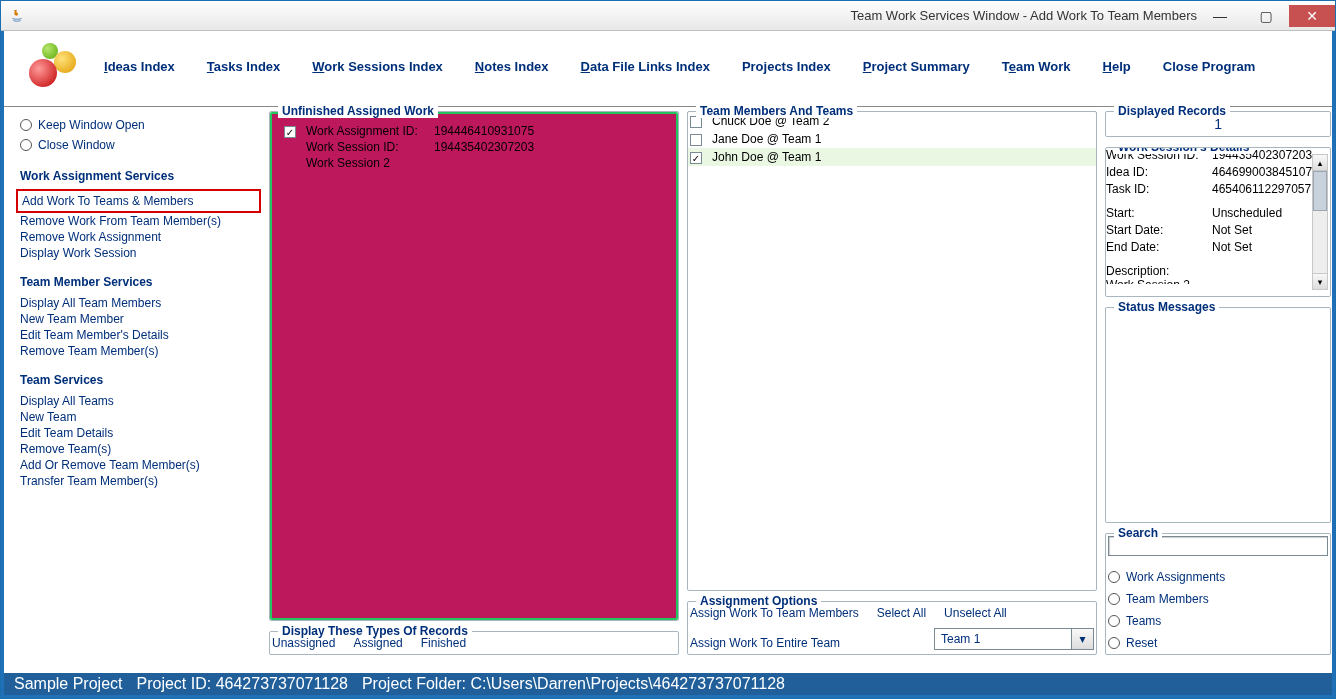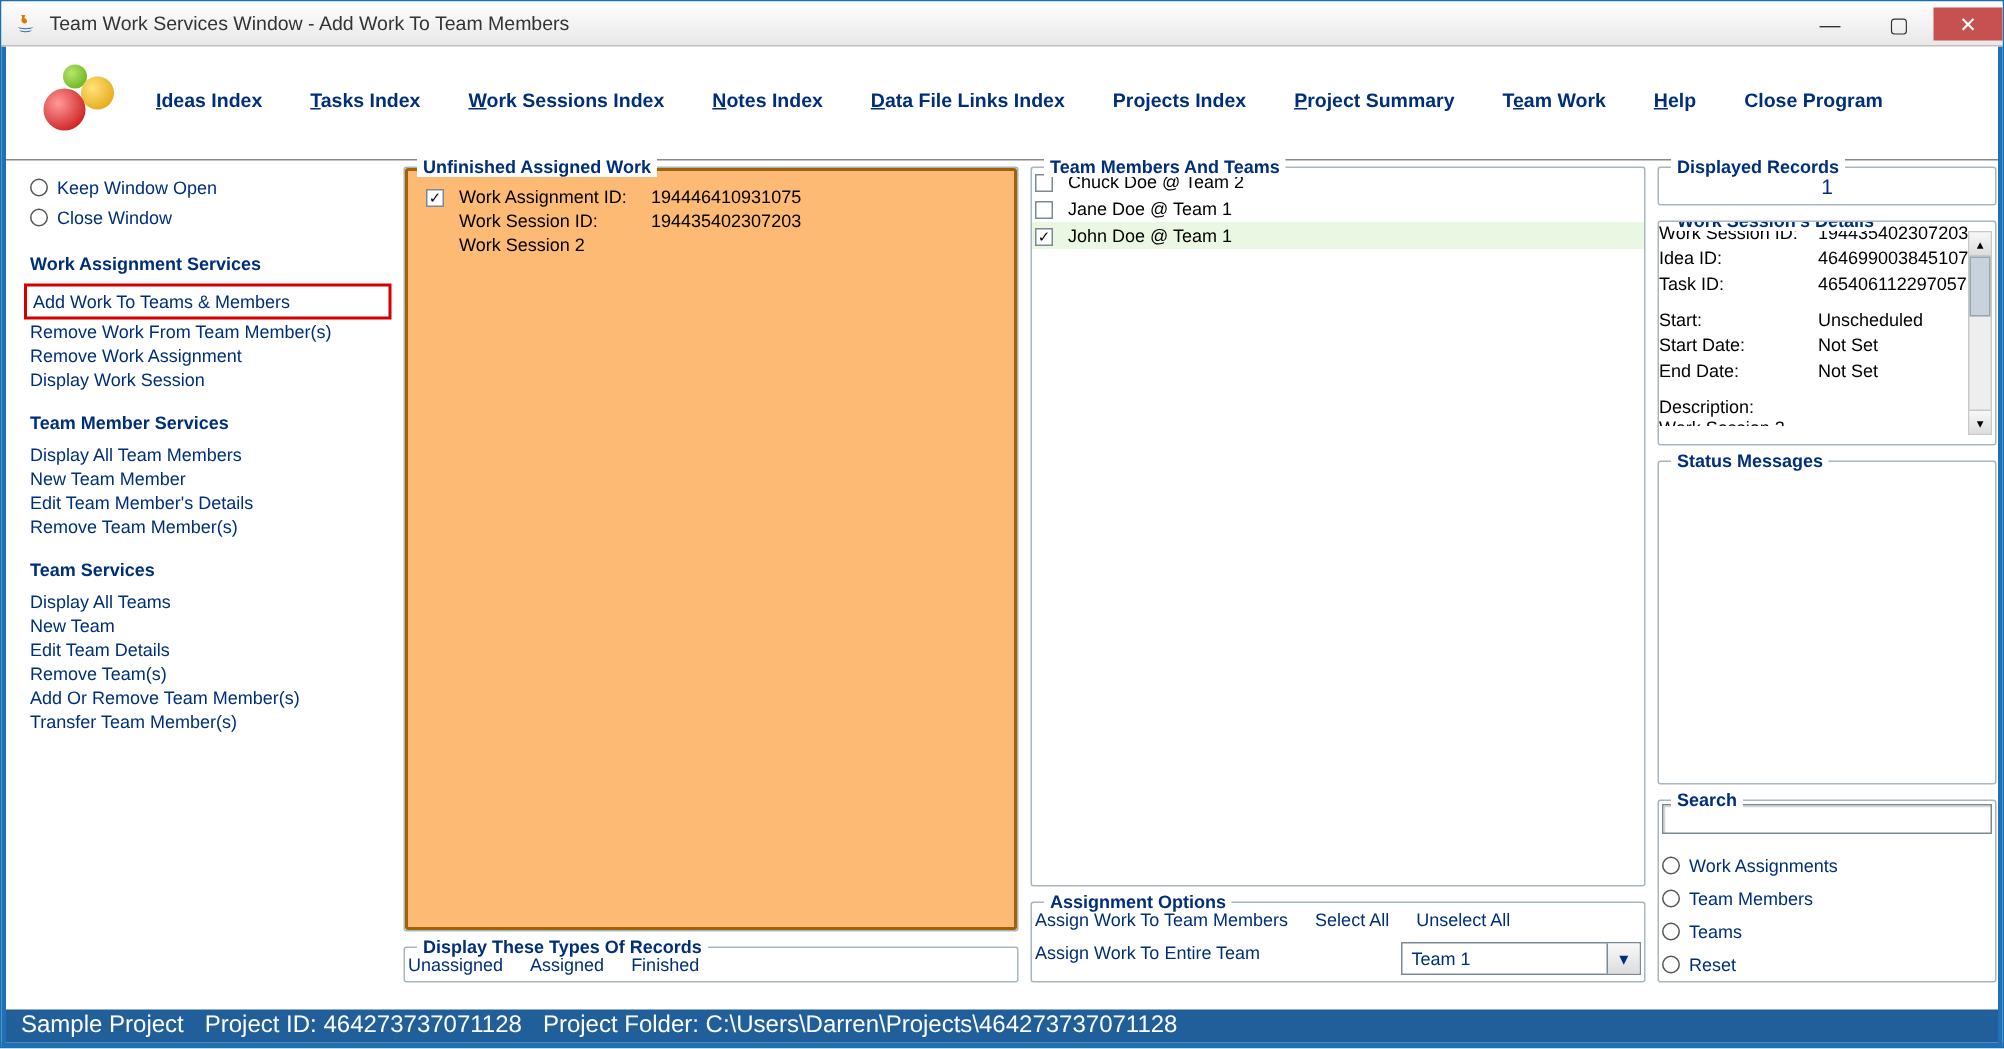--- a/index.html
+++ b/index.html
@@ -26,21 +26,21 @@
     position: relative;
   }
   .titlebar-icon {
     width: 16px; height: 16px;
     margin: 0 8px;
     display: inline-block;
     position: relative;
   }
   .titlebar-title {
     flex: 1;
-    text-align: left;
+    text-align: right;
     color: #333;
     font-size: 13px;
   }
   .titlebar-controls {
     display: flex;
     height: 22px;
   }
   .titlebar-btn {
     width: 46px;
     display: flex;
@@ -147,22 +147,22 @@
     font-weight: bold;
     font-size: 12px;
   }
   .col {
     display: flex;
     flex-direction: column;
     min-height: 0;
   }
 
   .soft-panel {
-    border: 2px solid #a16207;
-    background: #fdba74;
+    border: 2px solid #22c55e;
+    background: #be185d;
     padding: 8px 10px 8px 10px;
     flex: 1;
     min-height: 150px;
     border-radius: 2px;
   }
   .list-row {
     display: flex;
     align-items: flex-start;
     gap: 10px;
     padding: 2px 2px;
@@ -179,21 +179,21 @@
   .kv { display: grid; grid-template-columns: 120px auto; gap: 2px 8px; font-size: 12px; }
   .kv3 { font-size: 12px; }
 
   .options-row {
     display: flex;
     gap: 18px;
     padding: 4px 2px;
     color: #002f7a;
   }
   .options-row .link { cursor: pointer; }
-  .options-row.align { align-items: flex-start; justify-content: space-between; }
+  .options-row.align { align-items: flex-end; justify-content: space-between; }
 
   .select {
     display: flex; align-items: center;
     border: 1px solid #7a8a94;
     height: 22px; width: 160px;
     background: #fff;
   }
   .select .sel-text { flex: 1; padding: 0 6px; }
   .select .sel-btn {
     width: 22px; height: 100%;

